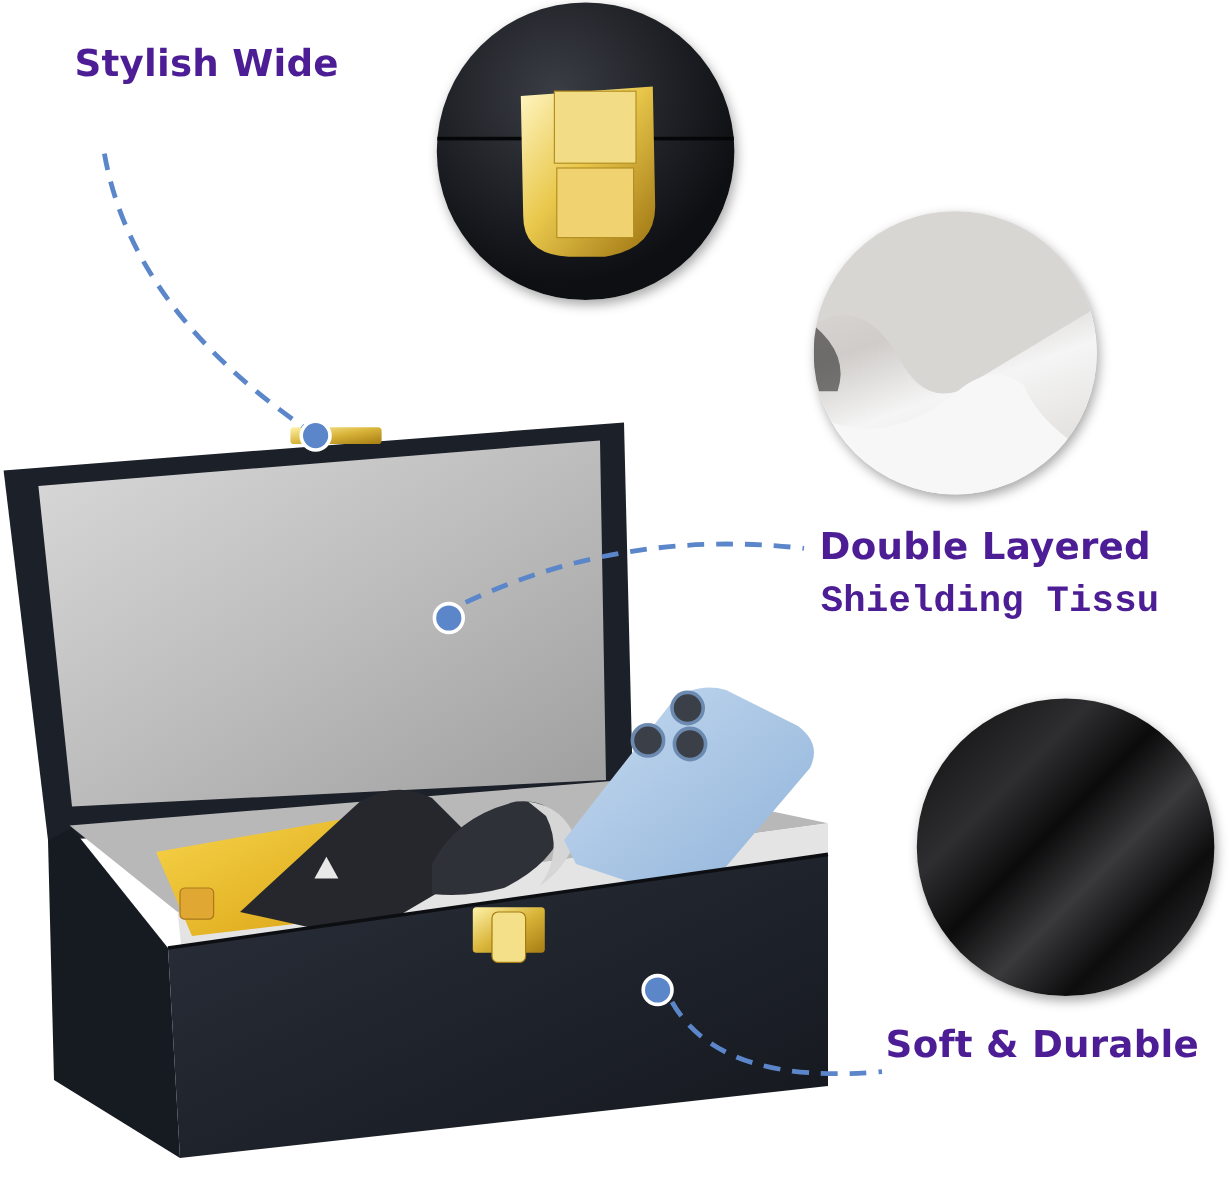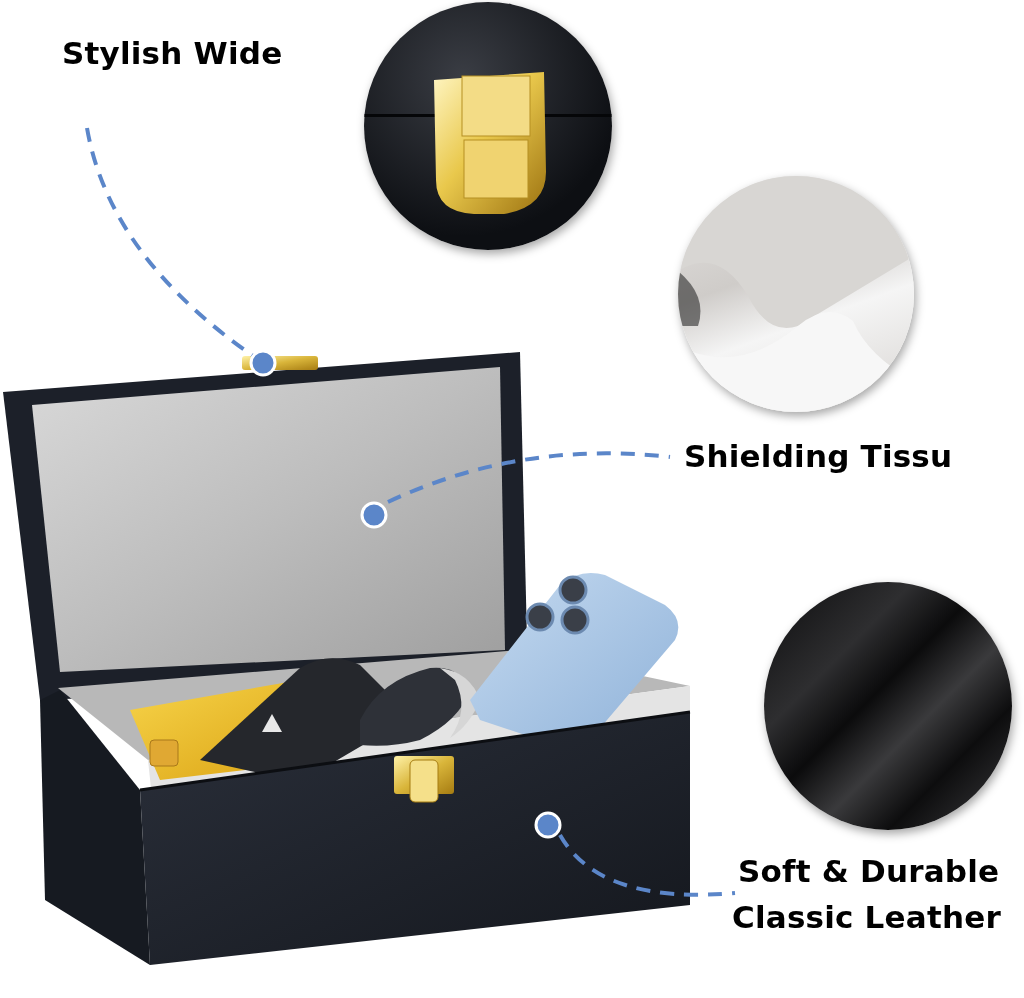--- a/index.html
+++ b/index.html
@@ -1,17 +1,17 @@
 <!DOCTYPE html>
 <html><head>
 <meta charset="utf-8">
 <style>
   html, body { margin:0; padding:0; background:#ffffff; }
   body { width:1024px; height:998px; position:relative; overflow:hidden; font-family:"DejaVu Sans", sans-serif; }
-  .label { position:absolute; color:#000000; font-weight:bold; font-size:31px; line-height:46px; letter-spacing:0.2px; white-space:nowrap; }
+  .label { position:absolute; color:#4c1d95; font-weight:bold; font-size:31px; line-height:46px; letter-spacing:0.2px; white-space:nowrap; }
   .label div { }
   .inset { position:absolute; border-radius:50%; overflow:hidden; box-shadow: 2px 4px 10px rgba(0,0,0,0.35); }
   svg.overlay { position:absolute; left:0; top:0; width:1024px; height:998px; pointer-events:none; }
 </style>
 </head>
 <body>
 
 <svg class="overlay" viewBox="0 0 1024 998">
   <defs>
     <linearGradient id="liningGrad" x1="0" y1="0" x2="1" y2="1">
@@ -125,19 +125,19 @@
 </div>
 
 <div class="inset" style="left:764px;top:582px;width:248px;height:248px;background:linear-gradient(135deg,#0b0b0c 0%,#2e2e30 30%,#0b0b0c 45%,#3a3a3c 60%,#0d0d0e 75%,#2a2a2c 90%,#0b0b0c 100%);">
 </div>
 
 <div class="label" style="left:62px;top:30px;">
   <div>Stylish Wide</div>
 </div>
 
 <div class="label" style="left:676px;top:433px;text-align:center;">
-  <div style="padding-left:8px;">Shielding Tissu</div>
+  <div>Double Layered</div>
+  <div style="padding-left:8px;font-family:Liberation Mono, monospace;">Shielding Tissu</div>
 </div>
 
 <div class="label" style="left:738px;top:848px;">
   <div>Soft &amp; Durable</div>
-  <div style="margin-left:-6px;">Classic Leather</div>
 </div>
 
 </body></html>

